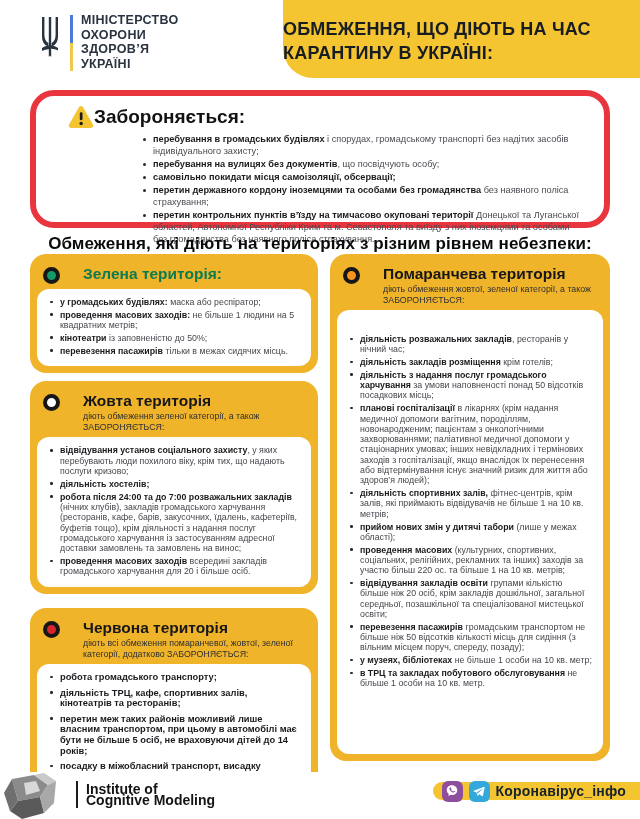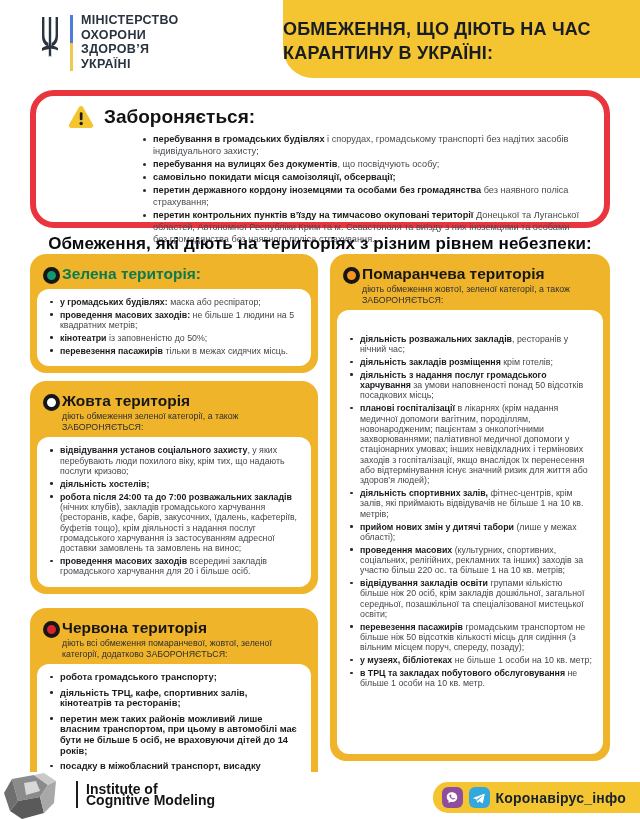--- a/index.html
+++ b/index.html
@@ -14,59 +14,59 @@
 
   .ministry{position:absolute;left:38px;top:13px;display:flex;align-items:flex-start;gap:8px;}
   .trident{width:24px;height:40px;margin-top:4px;}
   .flagbar{width:3px;height:56px;margin-top:2px;
       background:linear-gradient(to bottom,var(--flag-blue,#4C7BD9) 0 50%,var(--flag-yellow,#EEC94B) 50% 100%);}
   .ministry-lines{color:#2A3440;font-weight:700;font-size:12.5px;line-height:14.5px;letter-spacing:.3px;}
 
   
   .prohibited{position:absolute;left:30px;top:90px;width:580px;height:138px;box-sizing:border-box;
       background:#fff;border:6px solid var(--alert-red,#E8353E);border-radius:24px;padding:9px 14px 6px 16px;}
-  .pro-head{display:flex;align-items:center;gap:10px;margin-left:16px;}
+  .pro-head{display:flex;align-items:center;margin-left:16px;}
   .pro-title{font-size:19px;font-weight:700;color:#121214;}
   .pro-list{list-style:none;margin:4px 0 12px 0;padding:0 4px 0 90px;}
   .pro-list li{position:relative;padding-left:11px;font-size:9.2px;line-height:12px;
       color:#4a4a52;margin-bottom:1px;}
   .pro-list li::before{content:"";position:absolute;left:1px;top:4.5px;width:3px;height:3px;border-radius:50%;background:#2b2b2e;}
   .b{font-weight:700;color:#1b1b1f;}
 
   
   .section-heading{position:absolute;left:0;top:234px;width:640px;text-align:center;
       font-size:17px;font-weight:700;color:#0b0b0d;letter-spacing:.1px;}
 
   
   .col{position:absolute;top:254px;}
   .col.left{left:30px;width:288px;}
   .col.right{left:330px;width:280px;}
   .zone-card{background:var(--card-gold,#F0B42A);border-radius:16px;padding:7px;box-sizing:border-box;margin-bottom:8px;}
   .zone-card.red-zone{margin-top:14px;}
-  .zone-head{display:flex;align-items:flex-start;gap:2px;padding:4px 4px 5px 6px;}
+  .zone-head{display:flex;align-items:flex-start;gap:23px;padding:4px 4px 5px 6px;}
   .zone-circle{flex:0 0 auto;width:9px;height:9px;border:4.5px solid #161616;border-radius:50%;background:#fff;margin-top:2px;}
   .zone-card.green-zone .zone-circle{background:var(--zone-green,#149A68);}
   .zone-card.red-zone .zone-circle{background:var(--zone-red,#D8252C);}
   .zone-card.orange-zone .zone-circle{background:var(--zone-orange,#F7941D);}
   .zone-title{font-size:15.5px;line-height:17px;font-weight:700;color:#17171a;}
   .zone-card.green-zone .zone-title{color:var(--zone-green-text,#0D7A50);}
   .zone-subtitle{font-size:8.8px;line-height:10.5px;color:#2e2e33;margin-top:2px;}
   .zone-subtitle:empty{display:none;}
   .zone-body{list-style:none;margin:0;padding:8px 10px 8px 12px;background:#fff;border-radius:12px;}
   .zone-body li{position:relative;padding-left:11px;font-size:8.8px;line-height:10.3px;color:#46464d;margin-bottom:2.5px;}
   .zone-body li::before{content:"";position:absolute;left:1px;top:3.6px;width:2.6px;height:2.6px;border-radius:50%;background:#2b2b2e;}
   .zone-card.red-zone .zone-body li{font-size:9.3px;line-height:10.6px;margin-bottom:5px;}
   .zone-card.orange-zone .zone-body{padding-top:24px;min-height:412px;}
 
   
   .footer{position:absolute;left:0;top:772px;width:640px;height:47px;background:#fff;}
   .inst-logo{position:absolute;left:4px;top:1px;}
   .inst-divider{position:absolute;left:76px;top:9px;width:2px;height:27px;background:#1c1c1c;}
   .inst-lines{position:absolute;left:86px;top:12px;font-size:14px;line-height:10.5px;font-weight:700;color:#141416;}
-  .badge{position:absolute;right:0;top:10px;height:31px;display:flex;align-items:center;gap:6px;
+  .badge{position:absolute;right:0;top:10px;height:18px;display:flex;align-items:center;gap:6px;
       padding:0 14px 0 9px;background:var(--brand-yellow,#F5C431);border-radius:15px 0 0 15px;}
   .chip{width:21px;height:21px;border-radius:6px;display:flex;align-items:center;justify-content:center;}
   .chip.viber{background:var(--viber-purple,#8E4E9E);}
   .chip.telegram{background:var(--telegram-blue,#33A8DC);}
   .badge-label{font-size:14px;font-weight:700;color:#15232E;letter-spacing:.2px;}
 </style>
 </head>
 <body>
 
 <div class="page">

